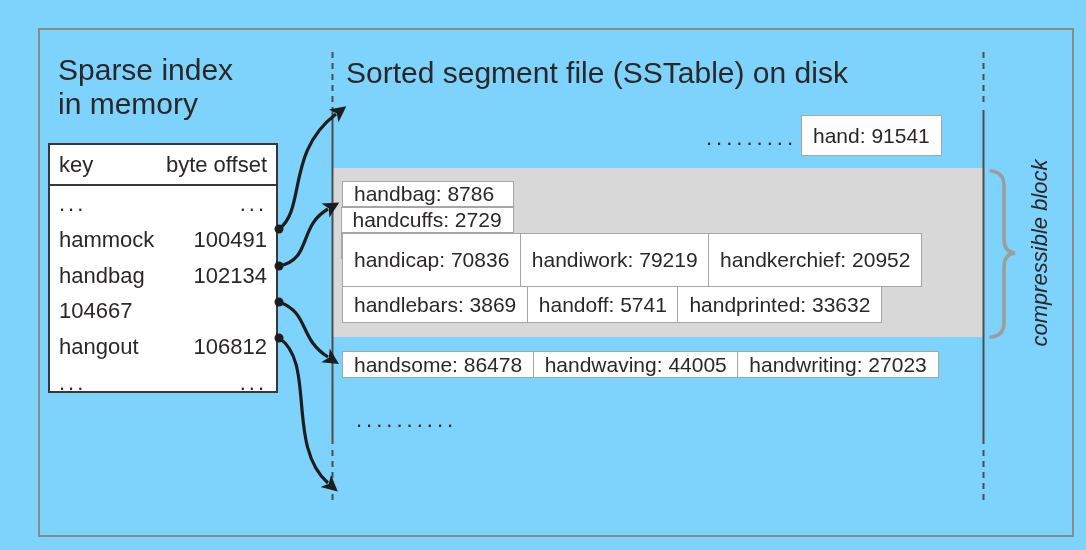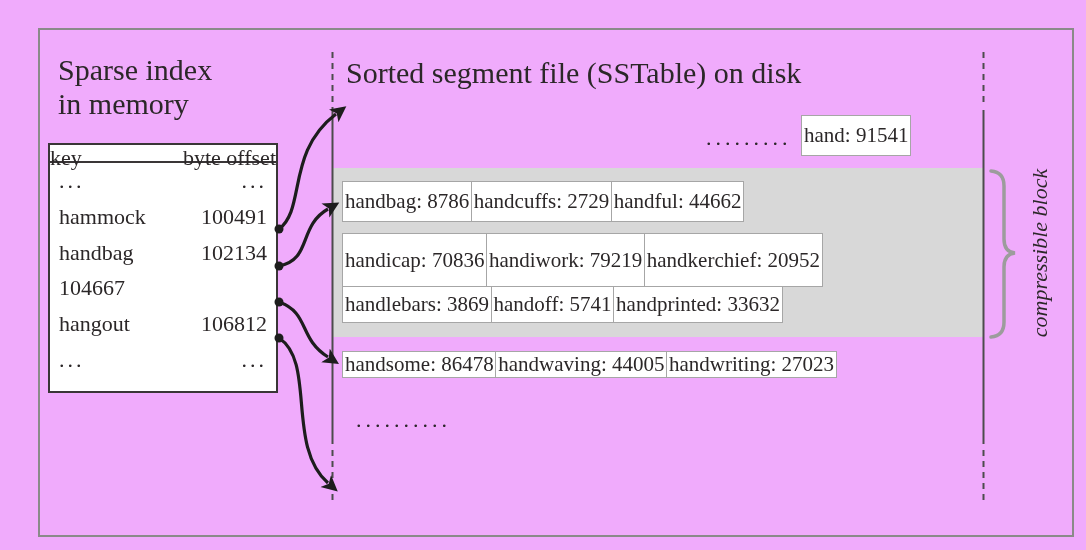--- a/index.html
+++ b/index.html
@@ -1,47 +1,47 @@
 <!DOCTYPE html>
 <html><head>
 <meta charset="utf-8">
 <style>
   html,body{margin:0;padding:0;background:#ffffff;}
   .canvas{
-    position:relative;width:1086px;height:550px;background:#f0abfc;
-    font-family:Liberation Serif, serif;color:#2b2728;overflow:hidden;
+    position:relative;width:1086px;height:550px;background:#7dd3fc;
+    font-family:Liberation Sans, sans-serif;color:#2b2728;overflow:hidden;
   }
   .frame{
     position:absolute;left:38px;top:28px;width:1036px;height:509px;
     border:2px solid #8a8a8a;box-sizing:border-box;
   }
   .abs{position:absolute;}
   .title{font-size:30px;line-height:34px;color:#2b2728;}
   
   .index-table{
     position:absolute;left:48px;top:143px;width:230px;height:250px;
     border:2px solid #3a3637;box-sizing:border-box;background:#fff;
   }
   .index-header{
-    display:flex;justify-content:space-between;
-    height:18px;padding:0 0;border-bottom:2px solid #3a3637;
+    display:flex;justify-content:space-between;align-items:center;
+    height:41px;padding:0 9px;border-bottom:2px solid #3a3637;
     font-size:22px;box-sizing:border-box;
   }
   .index-body{display:flex;flex-direction:column;height:215px;}
   .index-row{
     flex:1;display:flex;justify-content:space-between;align-items:center;
     padding:0 9px;font-size:22px;
   }
   .dotsy{letter-spacing:3px;}
   
   .rec-row{position:absolute;display:flex;align-items:stretch;}
   .rec-box{
     display:flex;align-items:center;background:#ffffff;
     border:1.5px solid #a6a6a6;box-sizing:border-box;
-    padding:0 2px;font-size:21px;white-space:nowrap;
+    padding:0 11px;font-size:21px;white-space:nowrap;
   }
   .rec-box + .rec-box{margin-left:-1.5px;}
   .gray-block{
     position:absolute;left:333px;top:168px;width:650px;height:169px;
     background:#d8d8d8;
   }
   .ellipsis{
     font-size:22px;letter-spacing:4px;line-height:36px;height:36px;
     color:#2b2728;
   }
@@ -99,21 +99,21 @@
 
   <div class="abs title" style="left:346px;top:56px;">Sorted segment file (SSTable) on disk</div>
 
   <div class="gray-block"></div>
 
   <div class="abs ellipsis" style="left:706px;top:120px;">.........</div>
   <div class="rec-row" style="left:801px;top:115px;height:41px;">
     <div class="rec-box">hand: 91541</div>
   </div>
 
-  <div class="rec-row" style="left:342px;top:181px;height:41px;">
+  <div class="rec-row" style="left:342px;top:181px;height:41px;flex-direction:column;">
     <div class="rec-box">handbag: 8786</div>
     <div class="rec-box">handcuffs: 2729</div>
     <div class="rec-box">handful: 44662</div>
   </div>
   <div class="rec-row" style="left:342px;top:233px;height:54px;">
     <div class="rec-box">handicap: 70836</div>
     <div class="rec-box">handiwork: 79219</div>
     <div class="rec-box">handkerchief: 20952</div>
   </div>
   <div class="rec-row" style="left:342px;top:286px;height:37px;">

